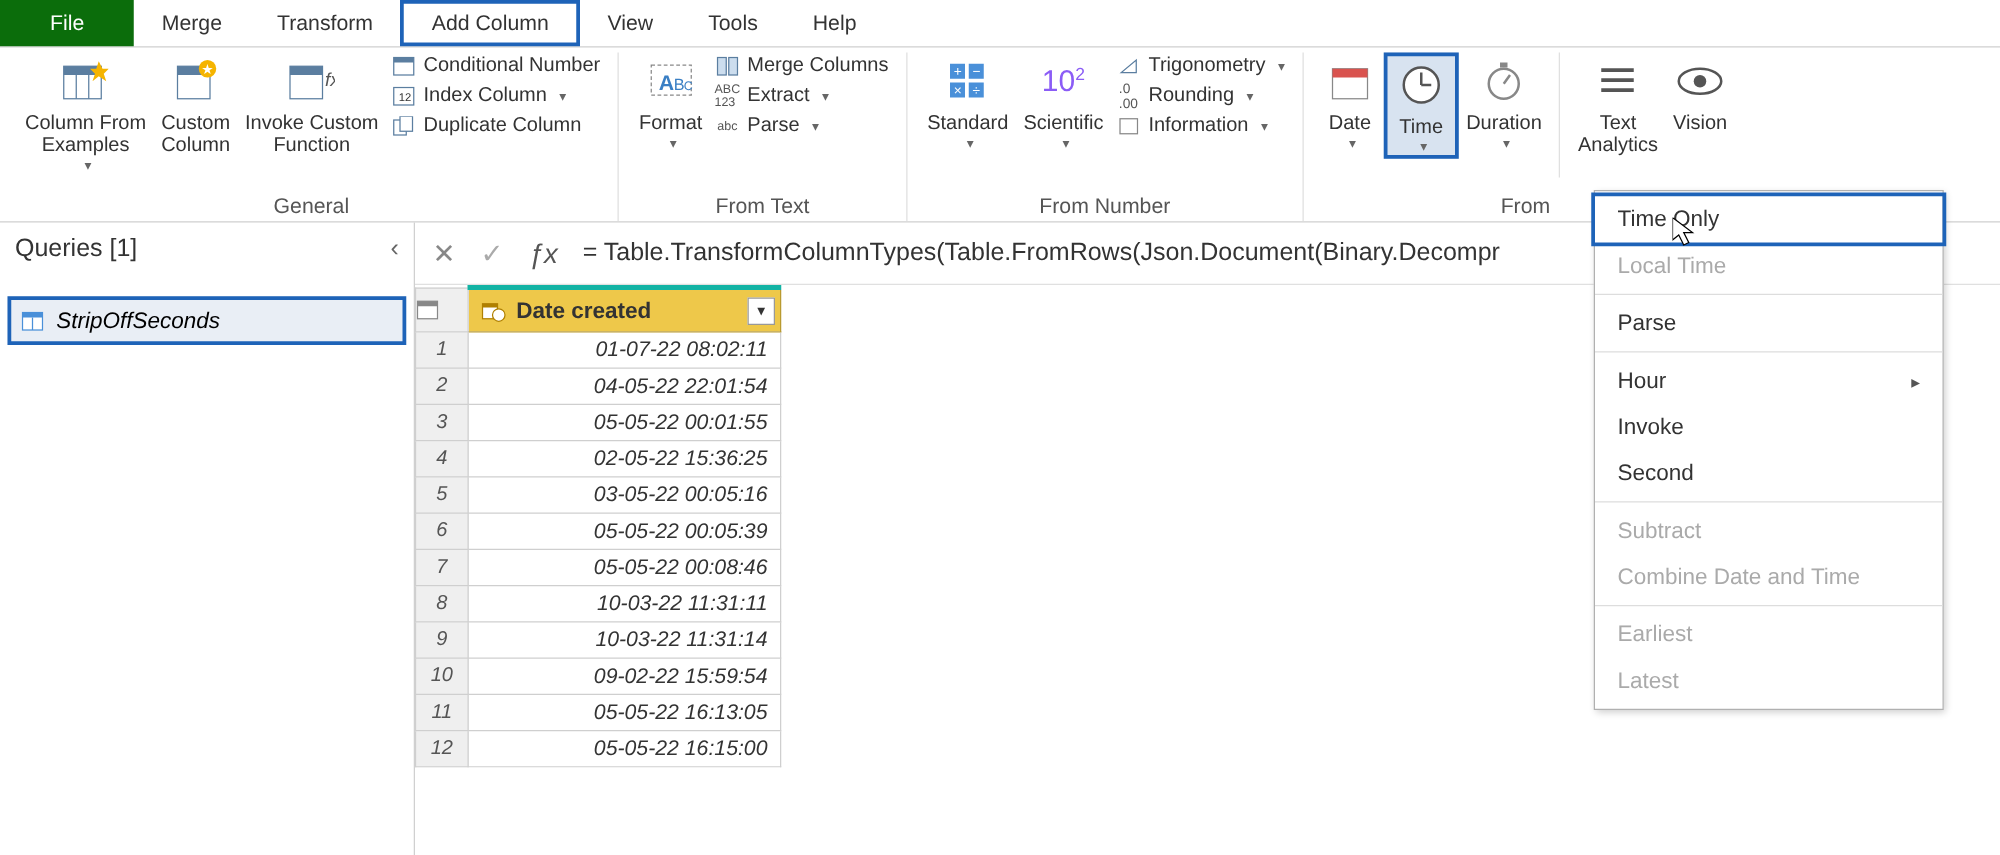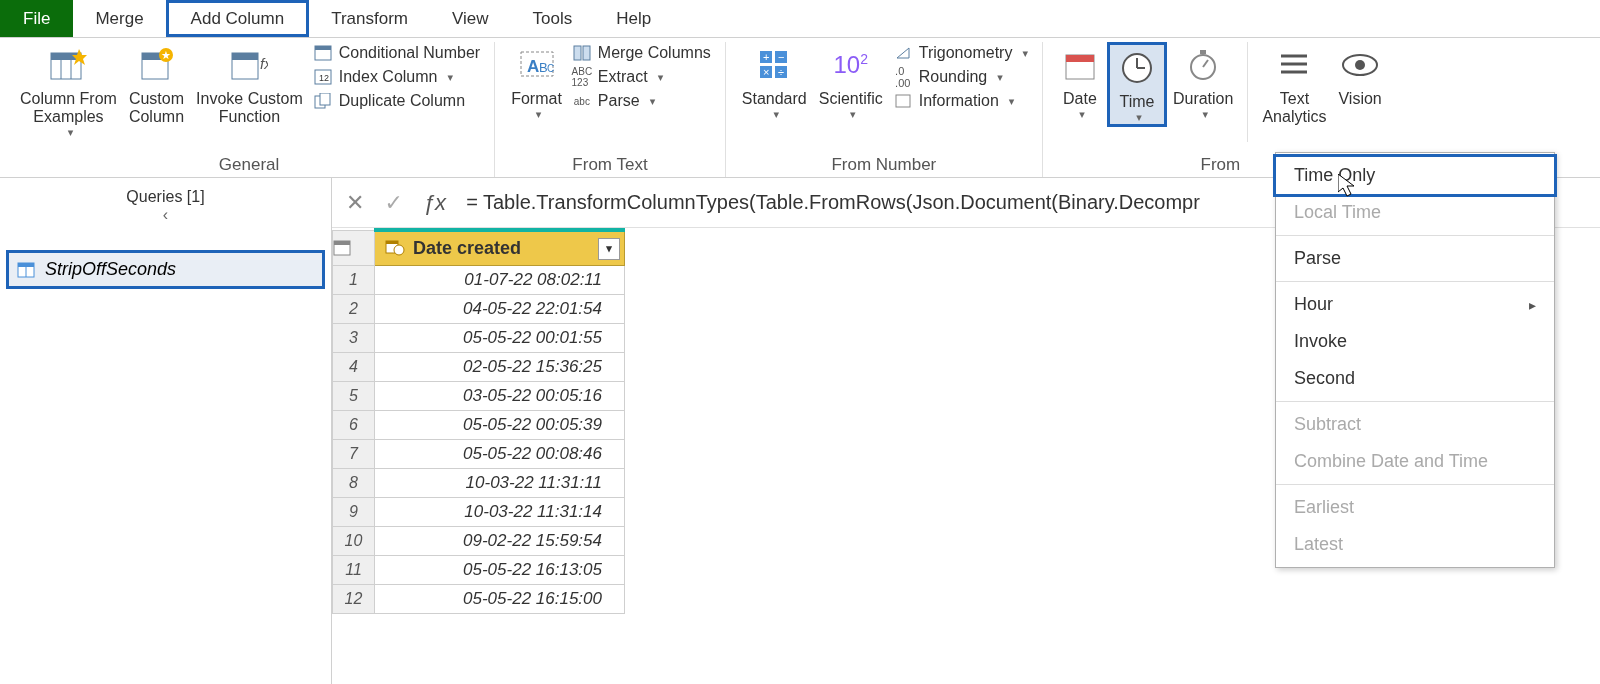--- a/index.html
+++ b/index.html
@@ -1,60 +1,60 @@
 <!DOCTYPE html>
 <html><head>
 <meta charset="utf-8">
 <style>
 * { margin:0; padding:0; box-sizing:border-box; font-family:"Segoe UI", Arial, sans-serif; }
 body { background:#fff; width:1600px; height:684px; overflow:hidden; position:relative; }
 
 
 .menubar { display:flex; height:38px; align-items:stretch; border-bottom:1px solid #d0d0d0;}
 .menubar .item { padding:0 22px; display:flex; align-items:center; font-size:17px; color:#333; cursor:pointer;}
-.menubar .file { background:#0b6d0b; color:#fff; padding:0 23px;text-align:center; }
+.menubar .file { background:#0b6d0b; color:#fff; padding:0 40px;text-align:center; }
 .menubar .active { border:3px solid #1e63b8; }
 
 
 .ribbon { display:flex; height:140px; border-bottom:1px solid #d0d0d0; padding:4px 0 0 4px; }
 .group { display:flex; flex-direction:column; justify-content:space-between; border-right:1px solid #e0e0e0; padding:0 10px 2px 10px; min-width:0; }
 .group-label { text-align:center; font-size:17px; color:#555; padding-top:2px; }
 .group-top { flex:1; display:flex; align-items:flex-start; }
 .big-btn { display:flex; flex-direction:column; align-items:center; justify-content:flex-start; padding:2px 6px 0 6px; font-size:16px; color:#333; text-align:center; cursor:pointer; }
 .big-btn .ic { width:42px; height:42px; display:flex; align-items:center; justify-content:center; margin-bottom:4px;}
 .big-btn span.lbl { line-height:18px; }
 .stack { display:flex; flex-direction:column; justify-content:flex-start; gap:6px; padding:2px 4px; }
 .stack .sm { display:flex; align-items:center; gap:6px; font-size:16px; color:#333; cursor:pointer;}
 .stack .sm .sic { width:20px; height:18px; display:inline-flex; align-items:center; justify-content:center; }
 .car::after{ content:"▾"; font-size:11px; color:#666; margin-left:4px;}
 .time-active { border:3px solid #1e63b8; background:#d8e3f0; }
 
 
 .body-area { display:flex; height:calc(684px - 178px); }
 .sidebar { width:332px; border-right:1px solid #d0d0d0; }
-.sidebar-hdr { display:flex; justify-content:space-between; align-items:center; padding:10px 12px; font-size:16px; color:#333;flex-direction:column;}
+.sidebar-hdr { display:flex; justify-content:space-between; align-items:center; padding:10px 12px; font-size:20px; color:#333;}
 .query-item { margin:16px 6px; border:3px solid #1e63b8; display:flex; align-items:center; gap:10px; padding:6px 8px; font-size:18px; font-style:italic; background:#e9eef5;}
 .query-item .qic{width:18px;height:16px;}
 
 
 .main { flex:1; position:relative; }
 .formula-row { display:flex; align-items:center; height:50px; border-bottom:1px solid #e0e0e0; padding-left:14px; gap:20px;}
 .formula-row .ficon { font-size:22px; color:#888; cursor:pointer;}
 .fx {font-style:italic; font-size:22px; color:#555;}
 .formula-row .ftxt { font-size:20px; color:#333; white-space:nowrap; overflow:hidden;}
 
 
 .tbl-wrap { overflow:hidden;}
 table.data { border-collapse:collapse; }
 table.data th.rownum, table.data td.rownum { width:42px; text-align:center; background:#efefef; border:1px solid #cfcfcf; font-size:16px; color:#555; font-style:italic;}
 table.data th.corner { width:42px; background:#efefef; border:1px solid #cfcfcf;}
 table.data th.colhdr { background:#eec84a; border:1px solid #b99a30; border-top:4px solid #12b3a4; text-align:left; padding:6px 10px; font-size:18px; color:#333; position:relative; width:250px;}
-table.data th.colhdr .hdwrap{display:flex;gap:8px;}
+table.data th.colhdr .hdwrap{display:flex;align-items:center;gap:8px;}
 table.data th.colhdr .drop { position:absolute; right:4px; top:50%; transform:translateY(-50%); width:22px; height:22px; background:#fff; border:1px solid #999; display:flex;align-items:center;justify-content:center; font-size:11px; color:#333;}
-table.data td.val { border:1px solid #cfcfcf; padding:4px 22px; font-size:17px; text-align:right; color:#333; font-style:italic;}
+table.data td.val { border:1px solid #cfcfcf; padding:4px 10px; font-size:17px; text-align:right; color:#333; font-style:italic;}
 
 
 .dropdown { position:absolute; top:152px; left:1275px; width:280px; background:#fff; border:1px solid #b0b0b0; box-shadow:2px 2px 6px rgba(0,0,0,.2); padding:4px 0;}
 .dropdown .ditem { padding:8px 18px; font-size:18px; color:#333; display:flex; justify-content:space-between; align-items:center; cursor:pointer;}
 .dropdown .ditem.disabled{ color:#aaa; cursor:default;}
 .dropdown .sep{ height:1px; background:#ddd; margin:4px 0;}
 .dropdown .ditem.hl{ border:3px solid #1e63b8; margin:-3px; position:relative;}
 .dropdown .sub::after{content:"▸"; font-size:14px; color:#555;}
 
 .cursor-ptr { position:absolute; top:174px; left:1338px; pointer-events:none; }
@@ -64,25 +64,25 @@
 </head>
 <body>
 
 <div class="menubar">
   <div class="item file">
       <span>File</span>
     </div>
   <div class="item">
       <span>Merge</span>
     </div>
+  <div class="item">
+      <span>Transform</span>
+    </div>
   <div class="item active">
       <span>Add Column</span>
-    </div>
-  <div class="item">
-      <span>Transform</span>
     </div>
   <div class="item">
       <span>View</span>
     </div>
   <div class="item">
       <span>Tools</span>
     </div>
   <div class="item">
       <span>Help</span>
     </div>

